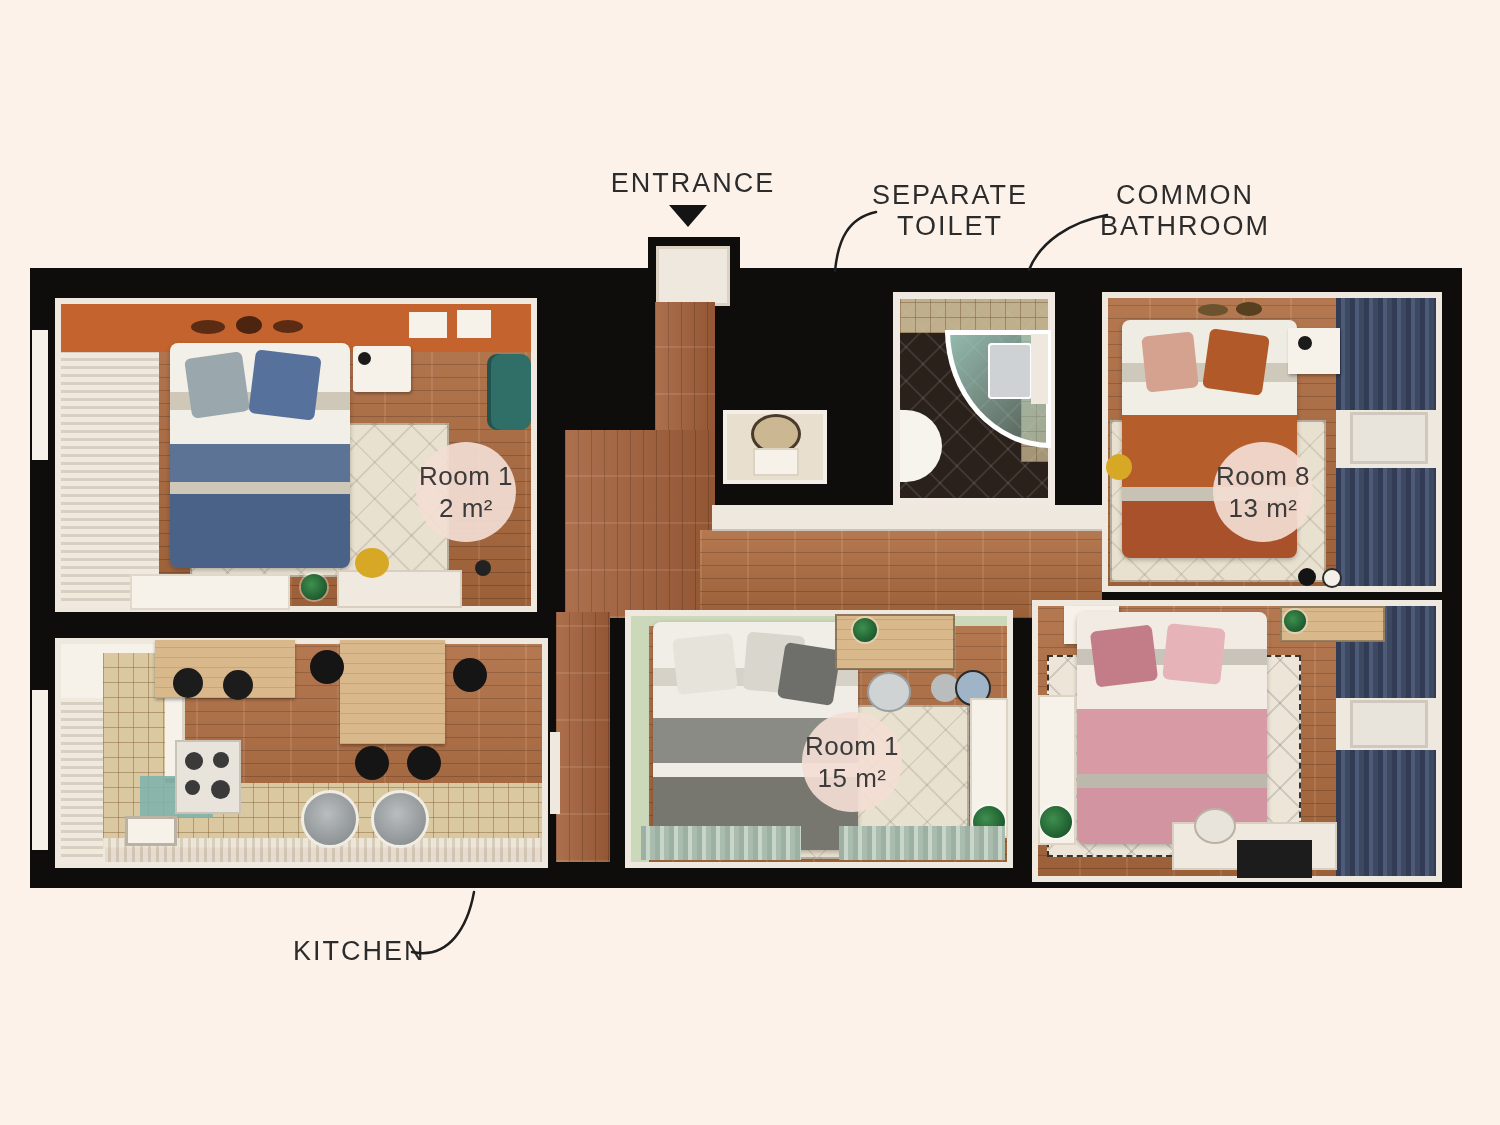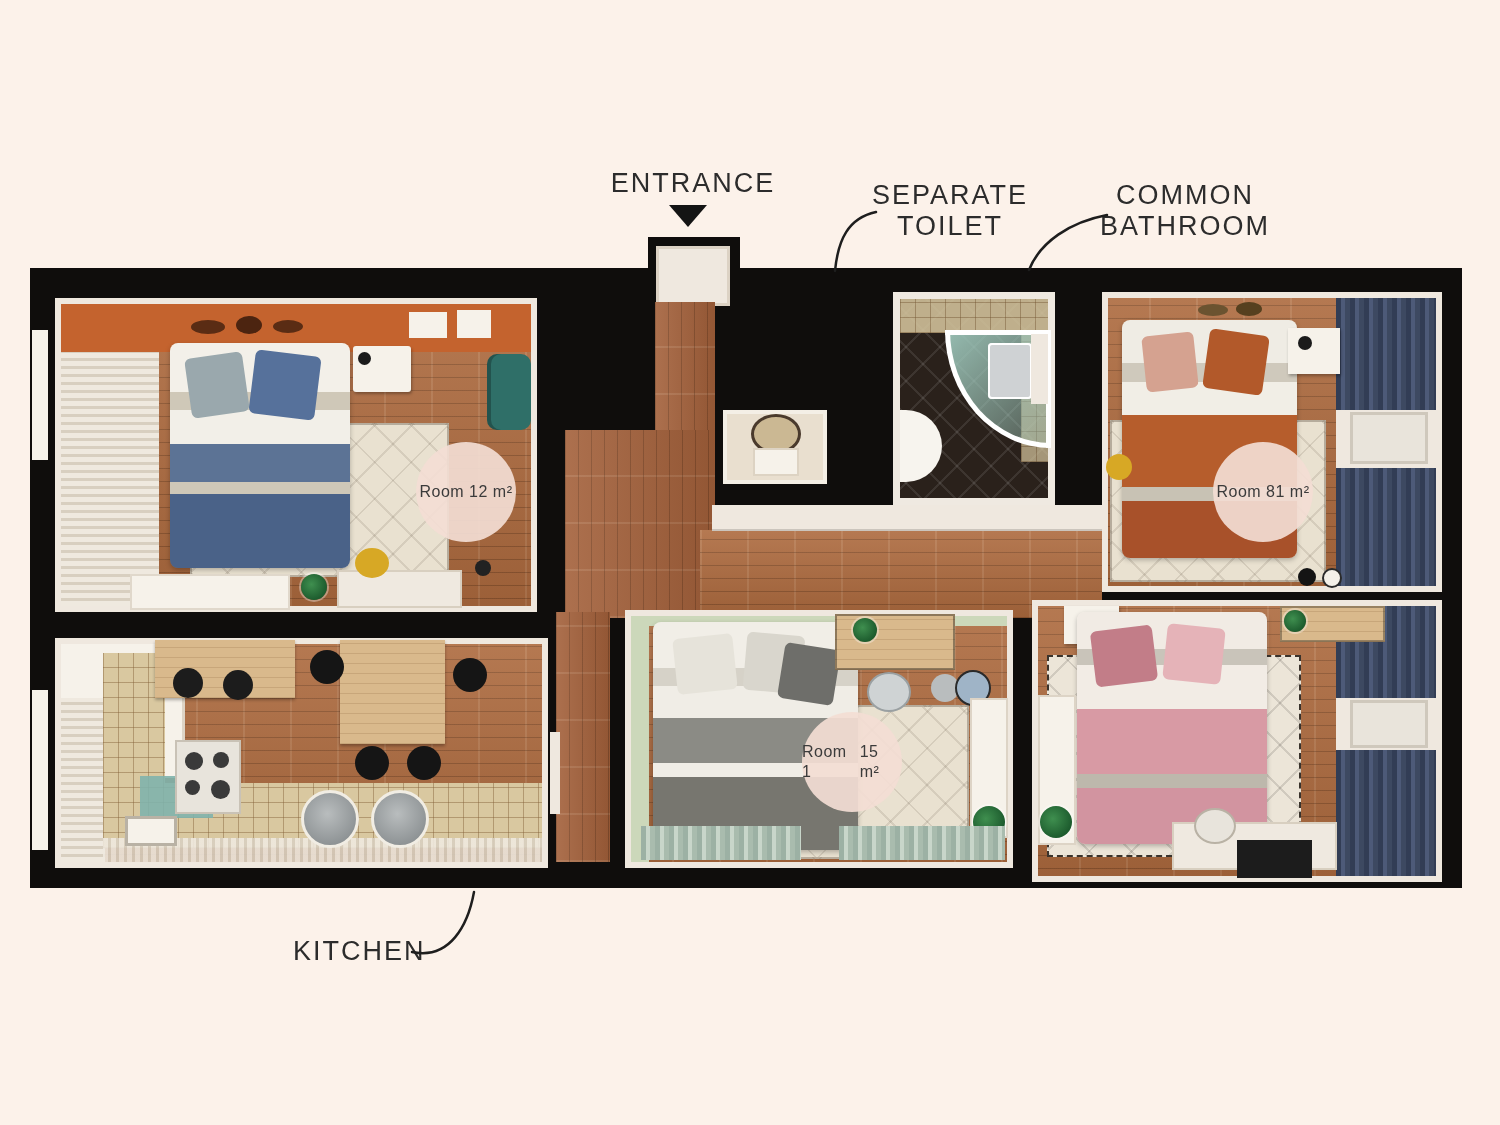--- a/index.html
+++ b/index.html
@@ -35,22 +35,22 @@
     repeating-linear-gradient(-45deg,rgba(70,55,40,.12) 0 2px,transparent 2px 26px);}
   .rug-bw{background-color:#ece5d8;border:2px dashed #3a332c;background-image:
     repeating-linear-gradient(45deg,rgba(40,35,30,.14) 0 2px,transparent 2px 30px),
     repeating-linear-gradient(-45deg,rgba(40,35,30,.14) 0 2px,transparent 2px 30px);}
   .room{position:absolute;box-shadow:inset 0 0 0 6px var(--cream,#efe8df);}
   .pillow{position:absolute;border-radius:6px;}
   .dot{position:absolute;border-radius:50%;}
   .plant{position:absolute;border-radius:50%;background:radial-gradient(circle at 40% 40%,#3f8f4f,#1d5c2e 70%);box-shadow:0 0 0 2px rgba(255,255,255,.35);}
   
   .room-label{position:absolute;width:100px;height:100px;border-radius:50%;
-    background:rgba(243,221,212,.92);display:flex;flex-direction:row;align-items:center;justify-content:center;
-    color:#3b3b3b;font-size:16px;line-height:1.25;letter-spacing:.5px;}
+    background:rgba(243,221,212,.92);display:flex;flex-direction:column;align-items:center;justify-content:center;
+    color:#3b3b3b;font-size:26px;line-height:1.25;letter-spacing:.5px;}
   
   .ann{position:absolute;color:var(--text,#2c2c2c);font-size:27px;letter-spacing:2px;text-align:center;line-height:31px;}
   .tri{position:absolute;width:0;height:0;border-left:19px solid transparent;border-right:19px solid transparent;border-top:22px solid #141414;}
   svg.leaders{position:absolute;left:0;top:0;pointer-events:none;}
 </style>
 </head>
 <body>
 
 <div class="canvas">
 
@@ -196,21 +196,21 @@
       <div class="pillow" style="left:22px;top:14px;width:52px;height:56px;background:#d5a290;transform:rotate(-6deg);"></div>
       <div class="pillow" style="left:84px;top:12px;width:60px;height:60px;background:var(--rust,#b2592a);transform:rotate(8deg);"></div>
     </div>
     <div class="abs white-box" style="left:186px;top:36px;width:52px;height:46px;box-shadow:1px 2px 3px rgba(0,0,0,.3);"></div>
     <div class="dot" style="left:196px;top:44px;width:14px;height:14px;background:#1b1b1b;"></div>
     <div class="dot" style="left:4px;top:162px;width:26px;height:26px;background:var(--yellow,#d7a825);"></div>
     <div class="dot" style="left:196px;top:276px;width:18px;height:18px;background:#141414;"></div>
     <div class="dot" style="left:220px;top:276px;width:16px;height:16px;background:#f4f0e8;border:2px solid #2a2a2a;"></div>
     <div class="room-label" style="left:111px;top:150px;">
       <span>Room 8</span>
-      <span>1 m²</span>
+      <span>13 m²</span>
     </div>
   </div>
 
   <div class="ann" style="left:593px;top:168px;width:200px;">
     <span>ENTRANCE</span>
   </div>
   <div class="tri" style="left:669px;top:205px;"></div>
 
   <div class="ann" style="left:840px;top:180px;width:220px;">
     <div>SEPARATE</div>

